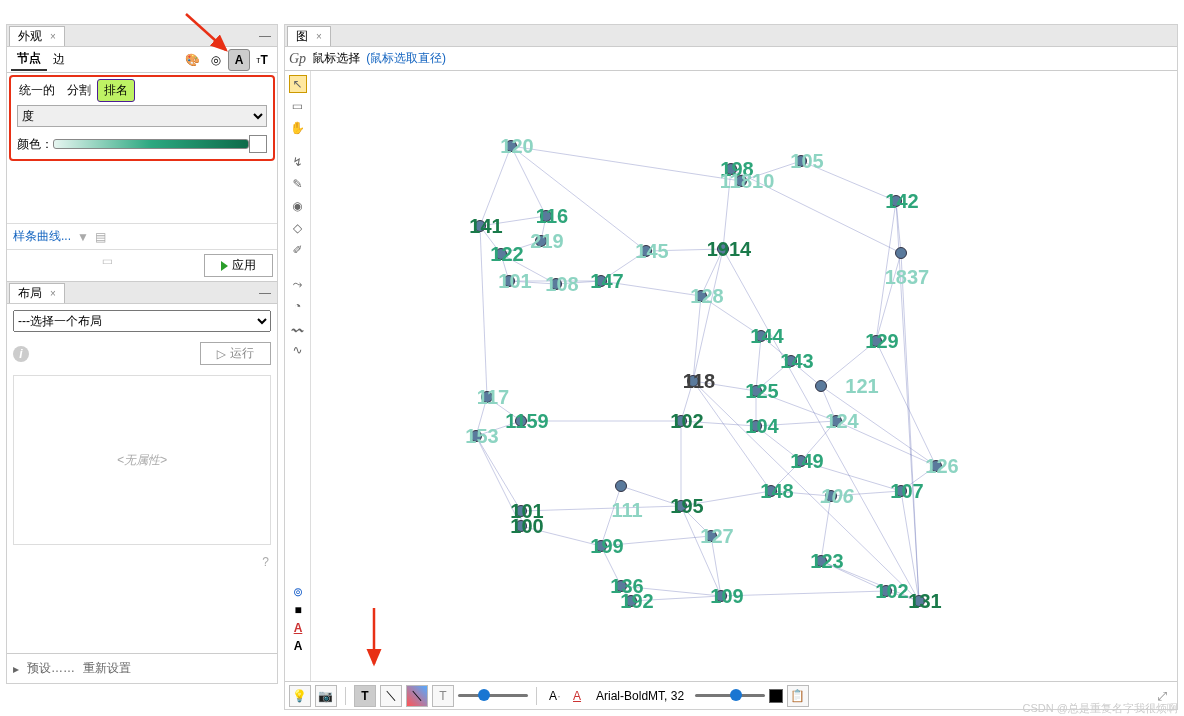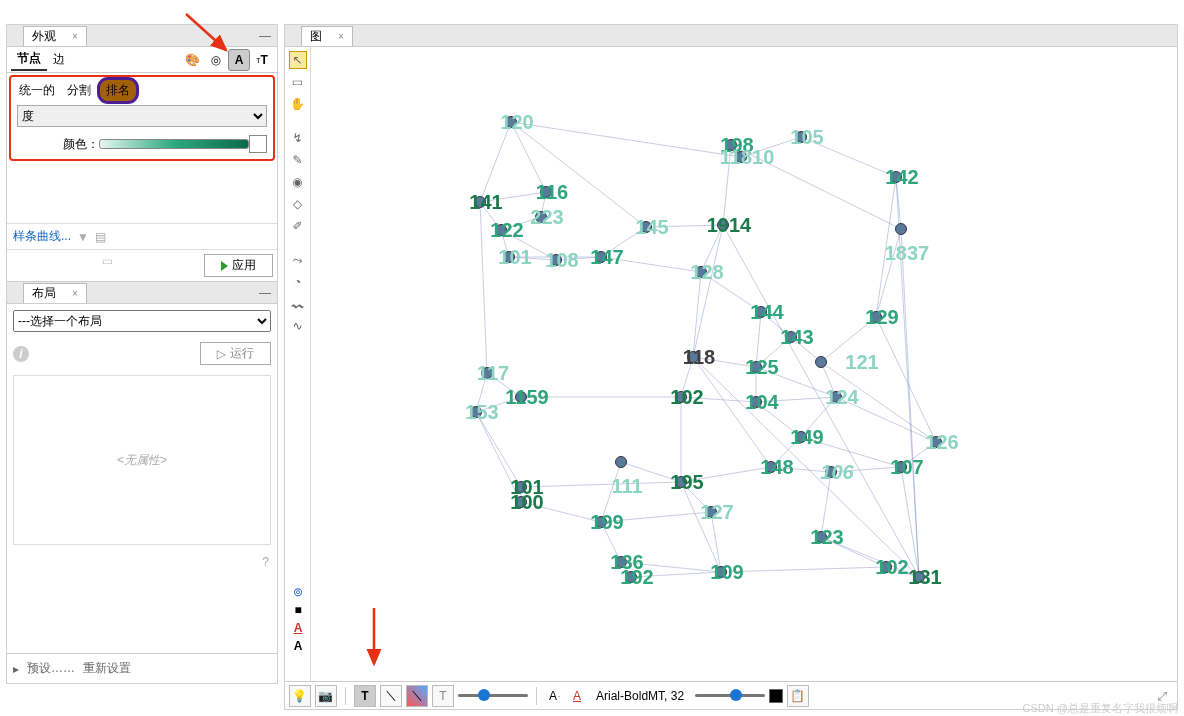--- a/index.html
+++ b/index.html
@@ -3,38 +3,38 @@
 <meta charset="utf-8">
 <style>
 * { box-sizing: border-box; margin: 0; padding: 0; font-family: "Microsoft YaHei", Arial, sans-serif; font-size: 12px; }
 body { width: 1184px; height: 716px; background: #fff; overflow: hidden; position: relative; }
 
 .top-tabs-right { position: absolute; right: 6px; top: 28px; display: flex; gap: 2px; }
 .top-tabs-right span { width: 14px; height: 14px; border: 1px solid #aaa; color: #888; text-align: center; line-height: 12px; cursor: pointer; }
 
 .left-panel { position: absolute; left: 6px; top: 24px; width: 272px; height: 660px; border: 1px solid #d0d0d0; background: #fff; display: flex; flex-direction: column; }
 .panel-tab { display: flex; align-items: center; background: #e8e8e8; border-bottom: 1px solid #ccc; height: 22px; }
-.panel-tab-label { background: #fff; padding: 2px 8px; border: 1px solid #bbb; border-bottom: none; margin-left: 16px; height: 20px; display: flex; align-items: center; gap: 16px; }
+.panel-tab-label { background: #fff; padding: 2px 8px; border: 1px solid #bbb; border-bottom: none; margin-left: 2px; height: 20px; display: flex; align-items: center; gap: 8px; }
 .panel-tab-label .x { color: #888; cursor: pointer; font-size: 10px; }
 .panel-tab-spacer { flex: 1; }
 .panel-min { padding: 0 6px; color: #666; cursor: pointer; }
 
 .toolbar-row { display: flex; align-items: center; border-bottom: 1px solid #ccc; height: 26px; padding: 0 4px; }
 .mode-tab { padding: 2px 6px; cursor: pointer; }
 .mode-tab.active { border-bottom: 2px solid #333; font-weight: bold; }
 .icon-btn { width: 22px; height: 22px; display: inline-flex; align-items: center; justify-content: center; cursor: pointer; border-radius: 3px; margin-left: 1px; }
 .icon-btn.active { background: #ccc; border: 1px solid #888; }
 
 .red-box { border: 2px solid #e83015; padding: 2px; margin: 2px; border-radius: 4px; }
 .sub-tabs { display: flex; height: 22px; align-items: center; }
 .sub-tab { padding: 2px 6px; cursor: pointer; }
-.sub-tab.active { background: #a16207; border: 3px solid #4c1d95; border-radius: 11px; }
+.sub-tab.active { background: #bef264; border: 1px solid #4c1d95; border-radius: 3px; }
 .select-row { padding: 4px; }
 .select-row select { width: 100%; height: 22px; border: 1px solid #aaa; }
-.color-row { display: flex; align-items: center; padding: 4px; gap: 0; margin-left: 46px; }
+.color-row { display: flex; align-items: center; padding: 4px; gap: 0; }
 .gradient-bar { flex: 1; height: 10px; background: linear-gradient(90deg, #e6f5f0, #2ca880, #0d6b4a); border-radius: 3px; border: 1px solid #888; }
 .color-swatch { width: 18px; height: 18px; border: 1px solid #888; background: #fff; }
 
 .bottom-links { padding: 4px 6px; display: flex; align-items: center; gap: 6px; border-top: 1px solid #ddd; }
 .bottom-links a { color: #1565c0; text-decoration: none; cursor: pointer; }
 .apply-row { display: flex; justify-content: flex-end; padding: 4px; border-top: 1px solid #ddd; }
 .apply-btn { border: 1px solid #aaa; padding: 2px 16px; background: #fff; cursor: pointer; display: flex; align-items: center; gap: 4px; }
 .play-tri { width: 0; height: 0; border-left: 7px solid #2a9d2a; border-top: 5px solid transparent; border-bottom: 5px solid transparent; }
 
 .layout-panel { border-top: 1px solid #ccc; }
@@ -197,20 +197,25 @@
     <span>重新设置</span>
   </div>
 </div>
 
 <div class="graph-area">
   <div class="graph-tab-bar">
     <div class="panel-tab-label">
       <span>图</span>
       <span class="x">×</span>
     </div>
+  </div>
+  <div class="graph-header">
+    <span class="gp-icon">Gp</span>
+    <span>鼠标选择</span>
+    <span class="link-text">(鼠标选取直径)</span>
   </div>
 
   <div class="graph-body">
     <div class="vtoolbar">
       <div class="vbtn sel">↖</div>
       <div class="vbtn">▭</div>
       <div class="vbtn" style="color:#c90">✋</div>
       <div style="height:8px"></div>
       <div class="vbtn">↯</div>
       <div class="vbtn">✎</div>
@@ -325,21 +330,21 @@
         <div class="nlabel" style="left: 426px; top: 98px; color: rgb(46, 165, 122);">198</div>
         <div class="node" style="left: 430px; top: 110px;"></div>
         <div class="nlabel" style="left: 436px; top: 110px; color: rgb(141, 212, 194);">11810</div>
         <div class="node" style="left: 585px; top: 130px;"></div>
         <div class="nlabel" style="left: 591px; top: 130px; color: rgb(46, 165, 122);">142</div>
         <div class="node" style="left: 169px; top: 155px;"></div>
         <div class="nlabel" style="left: 175px; top: 155px; color: rgb(26, 122, 74);">141</div>
         <div class="node" style="left: 235px; top: 145px;"></div>
         <div class="nlabel" style="left: 241px; top: 145px; color: rgb(46, 165, 122);">116</div>
         <div class="node" style="left: 230px; top: 170px;"></div>
-        <div class="nlabel" style="left: 236px; top: 170px; color: rgb(141, 212, 194);">223</div>
+        <div class="nlabel" style="left: 236px; top: 170px; color: rgb(141, 212, 194);">219</div>
         <div class="node" style="left: 190px; top: 183px;"></div>
         <div class="nlabel" style="left: 196px; top: 183px; color: rgb(46, 165, 122);">122</div>
         <div class="node" style="left: 335px; top: 180px;"></div>
         <div class="nlabel" style="left: 341px; top: 180px; color: rgb(141, 212, 194);">145</div>
         <div class="node" style="left: 412px; top: 178px;"></div>
         <div class="nlabel" style="left: 418px; top: 178px; color: rgb(26, 122, 74);">1914</div>
         <div class="node" style="left: 590px; top: 182px;"></div>
         <div class="nlabel" style="left: 596px; top: 182px; color: rgb(141, 212, 194); margin-top: 24px;">1837</div>
         <div class="node" style="left: 198px; top: 210px;"></div>
         <div class="nlabel" style="left: 204px; top: 210px; color: rgb(141, 212, 194);">101</div>

